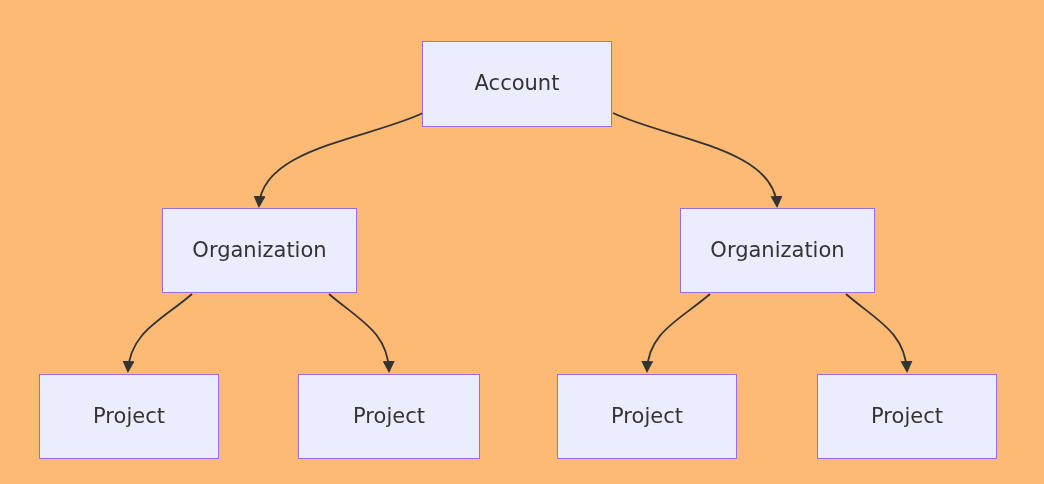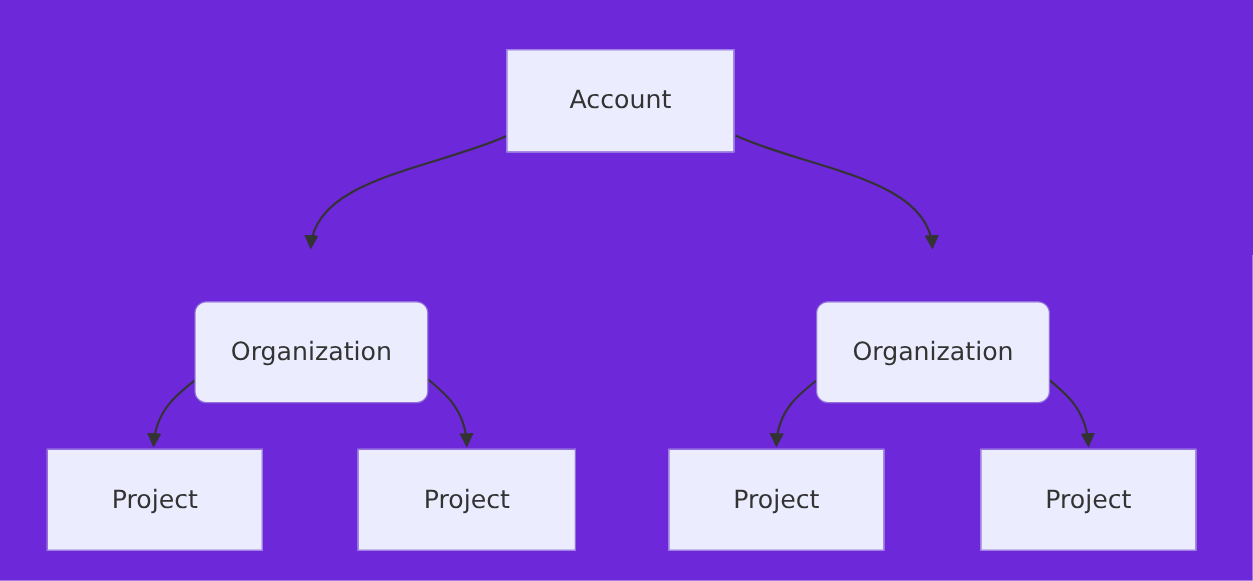--- a/index.html
+++ b/index.html
@@ -5,21 +5,21 @@
   html, body {
     margin: 0;
     padding: 0;
     background: #ffffff;
     font-family: "DejaVu Sans", "Liberation Sans", sans-serif;
   }
   .canvas {
     position: relative;
     width: 1044px;
     height: 484px;
-    background: #6d28d9;
+    background: #fdba74;
     overflow: hidden;
   }
   .edges-layer {
     position: absolute;
     left: 0;
     top: 0;
     width: 1044px;
     height: 484px;
   }
   .edge {
@@ -34,22 +34,21 @@
     border: 1.5px solid #9370DB;
     display: flex;
     align-items: center;
     justify-content: center;
     color: #333333;
     font-size: 21px;
     line-height: 1.2;
     text-align: center;
   }
   .node.rounded {
-    border-radius: 10px;
-    margin-top: 43px;
+    border-radius: 0;
   }
   .node-account  { left: 422px; top: 41px;  width: 190px; height: 86px; }
   .node-org-l    { left: 162px; top: 208px; width: 195px; height: 85px; }
   .node-org-r    { left: 680px; top: 208px; width: 195px; height: 85px; }
   .node-proj-1   { left: 39px;  top: 374px; width: 180px; height: 85px; }
   .node-proj-2   { left: 298px; top: 374px; width: 182px; height: 85px; }
   .node-proj-3   { left: 557px; top: 374px; width: 180px; height: 85px; }
   .node-proj-4   { left: 817px; top: 374px; width: 180px; height: 85px; }
 </style>
 </head>

